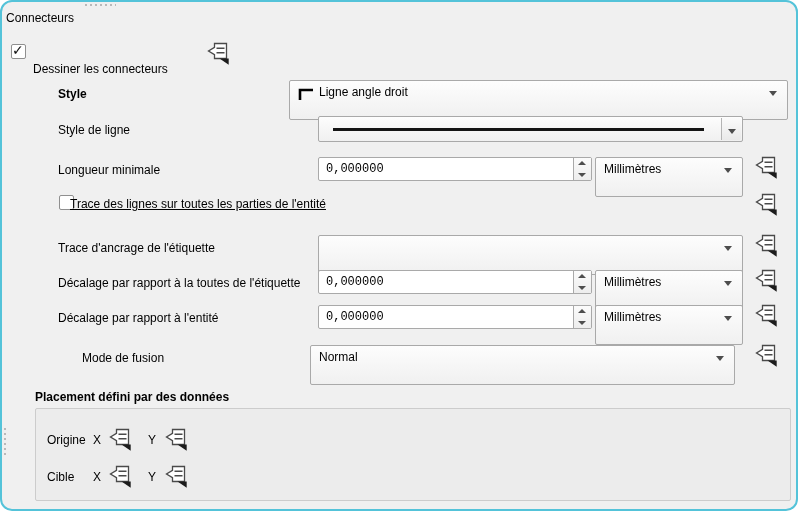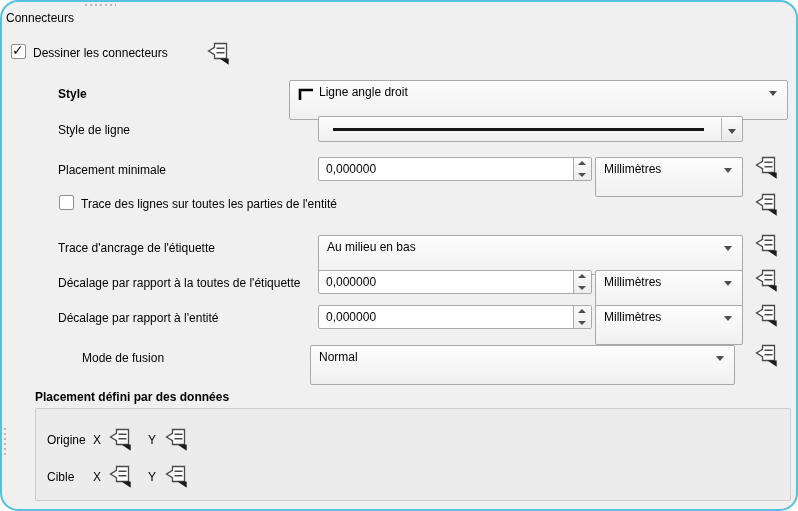--- a/index.html
+++ b/index.html
@@ -1,38 +1,38 @@
 <!DOCTYPE html>
 <html><head>
 <meta charset="utf-8">
 <style>
   html,body{margin:0;padding:0;background:#ffffff;}
   body{width:798px;height:511px;position:relative;overflow:hidden;
        font-family:"Liberation Sans","DejaVu Sans",sans-serif;font-size:12px;color:#000;}
-  .panel{position:absolute;inset:0;border:2px solid #54c3d9;border-radius:18px;
+  .panel{position:absolute;inset:0;border:2px solid #54c3d9;border-radius:12px;
          background:#f0f0f0;box-sizing:border-box;}
   .lbl{position:absolute;white-space:nowrap;color:#000;}
   .grip-top{position:absolute;left:83px;top:2px;width:31px;height:2px;
       background:repeating-linear-gradient(90deg,#b9b9b9 0 2px,transparent 2px 5px);}
   .grip-left{position:absolute;left:2px;top:425px;width:2px;height:28px;
       background:repeating-linear-gradient(0deg,#b9b9b9 0 2px,transparent 2px 5px);}
   .checkbox{position:absolute;width:15px;height:15px;background:#fff;
       border:1px solid #8f8f8f;border-radius:2px;box-sizing:border-box;}
   .checkbox .tick{display:none;position:absolute;left:0px;top:-3px;font-size:14px;font-weight:bold;color:#111;}
   .checkbox[data-checked="true"] .tick{display:block;}
   .combo{position:absolute;height:40px;box-sizing:border-box;border:1px solid #a9a9a9;
       border-radius:2px;background:linear-gradient(#fdfdfd,#f0f0f0);line-height:22px;text-align:center;}
   .combo .txt{position:absolute;left:8px;top:0;white-space:nowrap;}
   .combo .txt.icon-pad{left:29px;}
   .arr-down{position:absolute;right:10px;top:10px;width:0;height:0;
       border-left:4px solid transparent;border-right:4px solid transparent;
       border-top:5px solid #4d4d4d;}
   .corner-icon{position:absolute;left:7px;top:5px;}
   .spin{position:absolute;height:24px;box-sizing:border-box;border:1px solid #a9a9a9;
-      border-radius:2px;background:#fff;line-height:22px;}
+      border-radius:2px;background:#fff;line-height:22px;font-family:Liberation Mono, monospace;}
   .spin .txt{position:absolute;left:7px;top:0;white-space:nowrap;}
   .spin .btns{position:absolute;right:0;top:0;bottom:0;width:17px;
       border-left:1px solid #a9a9a9;background:linear-gradient(#fbfbfb,#ededed);}
   .spin .btns .half{position:absolute;left:0;right:0;height:50%;}
   .spin .btns .half.dn{top:50%;}
   .spin .tri-up{position:absolute;left:4px;top:3px;width:0;height:0;
       border-left:4px solid transparent;border-right:4px solid transparent;
       border-bottom:4px solid #4d4d4d;}
   .spin .tri-dn{position:absolute;left:4px;top:4px;width:0;height:0;
       border-left:4px solid transparent;border-right:4px solid transparent;
@@ -64,21 +64,21 @@
 
 <div class="panel">
   <div class="grip-top"></div>
   <div class="grip-left"></div>
 
   <div class="lbl" style="left:4px;top:9px;">Connecteurs</div>
 
   <div class="checkbox" style="left:9px;top:42px;" data-checked="true">
     <span class="tick">✓</span>
   </div>
-  <div class="lbl" style="left:31px;top:44px;text-align:right;">Dessiner les connecteurs</div>
+  <div class="lbl" style="left:31px;top:60px;text-align:right;">Dessiner les connecteurs</div>
   <span class="dd-btn" style="left:204px;top:40px;">
     <svg width="24" height="23">
         <use href="#ddicon"></use>
       </svg>
   </span>
 
   <div class="lbl" style="left:56px;top:85px;font-weight:bold;">Style</div>
   <div class="combo" style="left:287px;top:78px;width:499px;">
     <svg class="corner-icon" width="18" height="15">
       <path d="M3 14 V4 H16" stroke="#000" stroke-width="2.6" fill="none"></path>
@@ -88,21 +88,21 @@
   </div>
 
   <div class="lbl" style="left:56px;top:121px;">Style de ligne</div>
   <div class="linewidget" style="top:114px;">
     <div class="preview"></div>
     <div class="dropbtn">
       <span class="arr-down"></span>
     </div>
   </div>
 
-  <div class="lbl" style="left:56px;top:161px;">Placement minimale</div>
+  <div class="lbl" style="left:56px;top:161px;">Longueur minimale</div>
   <div class="spin" style="left:316px;top:155px;width:274px;">
     <span class="txt">0,000000</span>
     <div class="btns">
       <div class="half">
           <span class="tri-up"></span>
         </div>
       <div class="half dn">
           <span class="tri-dn"></span>
         </div>
     </div>
@@ -113,30 +113,29 @@
   </div>
   <span class="dd-btn" style="left:752px;top:154px;">
     <svg width="24" height="23">
         <use href="#ddicon"></use>
       </svg>
   </span>
 
   <div class="checkbox" style="left:57px;top:193px;" data-checked="false">
     
   </div>
-  <div class="lbl" style="left:79px;top:195px;">Trace des lignes sur toutes les parties de l'entité</div>
+  <div class="lbl" style="left:68px;top:195px;text-decoration:underline;">Trace des lignes sur toutes les parties de l'entité</div>
   <span class="dd-btn" style="left:752px;top:191px;">
     <svg width="24" height="23">
         <use href="#ddicon"></use>
       </svg>
   </span>
 
   <div class="lbl" style="left:56px;top:239px;">Trace d'ancrage de l'étiquette</div>
   <div class="combo" style="left:316px;top:233px;width:425px;">
-    <span class="txt">Au milieu en bas</span>
     <span class="arr-down"></span>
   </div>
   <span class="dd-btn" style="left:752px;top:232px;">
     <svg width="24" height="23">
         <use href="#ddicon"></use>
       </svg>
   </span>
 
   <div class="lbl" style="left:56px;top:274px;">Décalage par rapport à la toutes de l'étiquette</div>
   <div class="spin" style="left:316px;top:268px;width:274px;">

